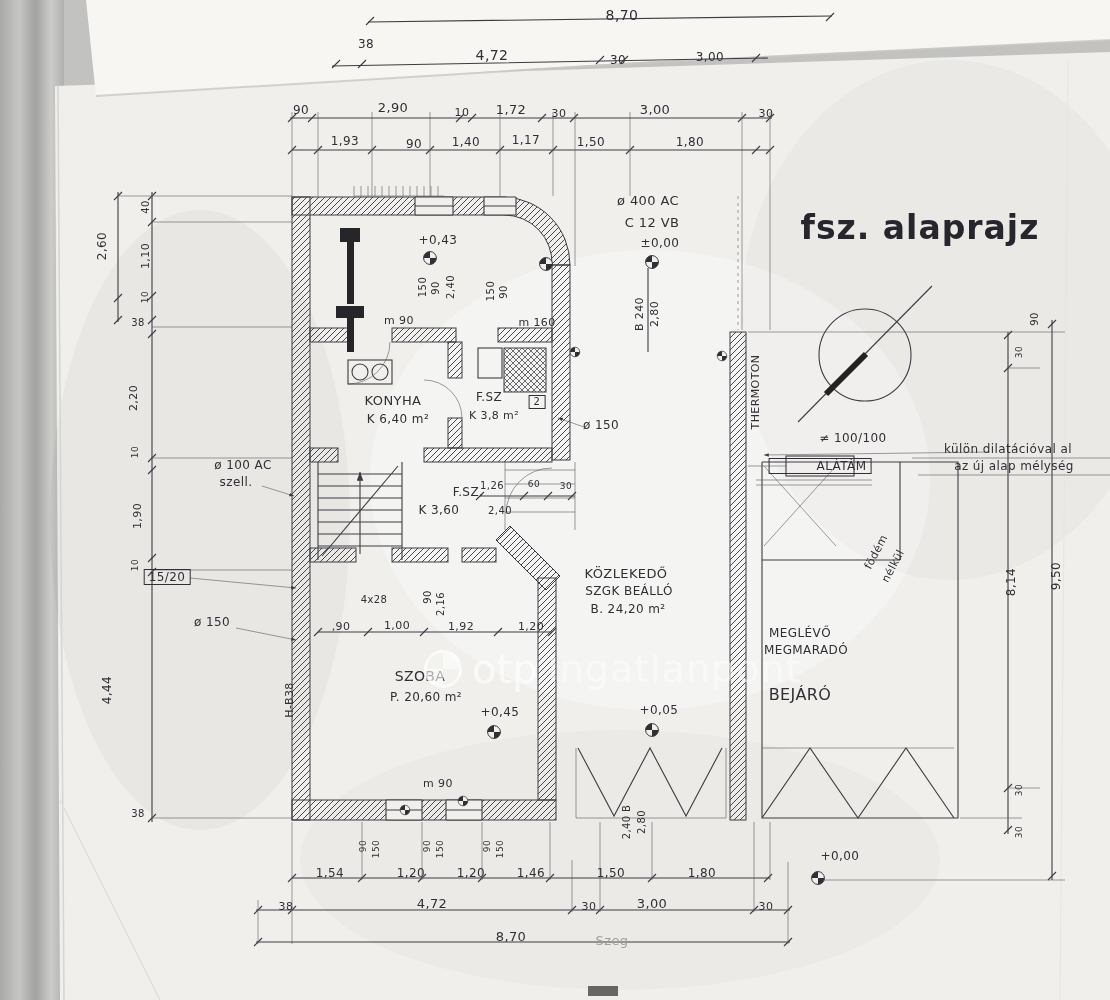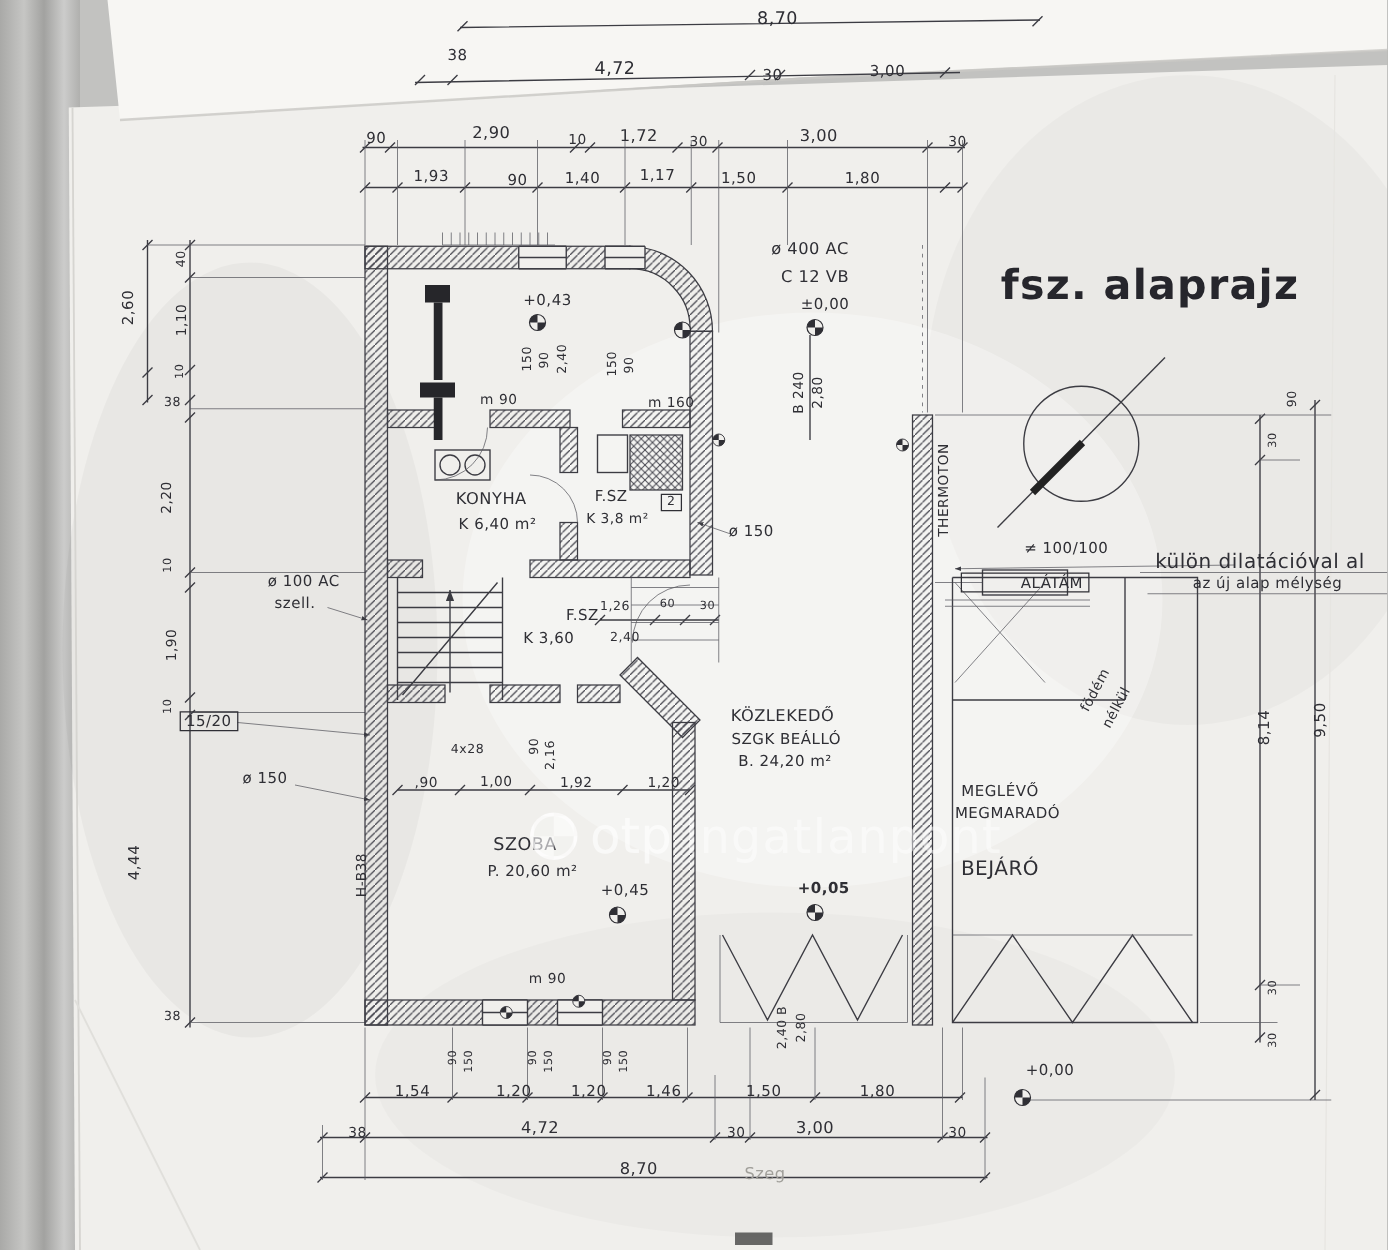--- a/index.html
+++ b/index.html
@@ -221,21 +221,21 @@
       <div class="lbl" style="left: 374px; top: 600px; font-size: 10px; transform: translate(-50%, -50%);">4x28</div>
       <div class="lbl" style="left: 428px; top: 597px; font-size: 10px; transform: translate(-50%, -50%) rotate(-90deg);">90</div>
       <div class="lbl" style="left: 441px; top: 604px; font-size: 10px; transform: translate(-50%, -50%) rotate(-90deg);">2,16</div>
       <div class="lbl" style="left: 341px; top: 626px; font-size: 11px; transform: translate(-50%, -50%);">,90</div>
       <div class="lbl" style="left: 397px; top: 625px; font-size: 11px; transform: translate(-50%, -50%); text-align: center;">1,00</div>
       <div class="lbl" style="left: 461px; top: 626px; font-size: 11px; transform: translate(-50%, -50%);">1,92</div>
       <div class="lbl" style="left: 531px; top: 626px; font-size: 11px; transform: translate(-50%, -50%);">1,20</div>
       <div class="lbl" style="left: 420px; top: 676px; font-size: 14px; transform: translate(-50%, -50%);">SZOBA</div>
       <div class="lbl" style="left: 426px; top: 697px; font-size: 12px; transform: translate(-50%, -50%);">P. 20,60 m²</div>
       <div class="lbl" style="left: 500px; top: 712px; font-size: 12px; transform: translate(-50%, -50%);">+0,45</div>
-      <div class="lbl" style="left: 659px; top: 710px; font-size: 12px; transform: translate(-50%, -50%); font-weight: bold;">+0,05</div>
+      <div class="lbl" style="left: 659px; top: 710px; font-size: 12px; transform: translate(-50%, -50%);">+0,05</div>
       <div class="lbl" style="left: 438px; top: 783px; font-size: 11px; transform: translate(-50%, -50%);">m 90</div>
       <div class="lbl" style="left: 289px; top: 700px; font-size: 11px; transform: translate(-50%, -50%) rotate(-90deg);">H-B38</div>
       <div class="lbl" style="left: 627px; top: 822px; font-size: 10px; transform: translate(-50%, -50%) rotate(-90deg);">2,40 B</div>
       <div class="lbl" style="left: 642px; top: 822px; font-size: 10px; transform: translate(-50%, -50%) rotate(-90deg);">2,80</div>
       <div class="lbl" style="left: 102px; top: 246px; font-size: 12px; transform: translate(-50%, -50%) rotate(-90deg);">2,60</div>
       <div class="lbl" style="left: 146px; top: 207px; font-size: 10px; transform: translate(-50%, -50%) rotate(-90deg);">40</div>
       <div class="lbl" style="left: 145px; top: 256px; font-size: 11px; transform: translate(-50%, -50%) rotate(-90deg);">1,10</div>
       <div class="lbl" style="left: 145px; top: 297px; font-size: 9px; transform: translate(-50%, -50%) rotate(-90deg);">10</div>
       <div class="lbl" style="left: 138px; top: 323px; font-size: 10px; transform: translate(-50%, -50%);">38</div>
       <div class="lbl" style="left: 133px; top: 398px; font-size: 11px; transform: translate(-50%, -50%) rotate(-90deg);">2,20</div>
@@ -243,21 +243,21 @@
       <div class="lbl" style="left: 137px; top: 516px; font-size: 11px; transform: translate(-50%, -50%) rotate(-90deg);">1,90</div>
       <div class="lbl" style="left: 135px; top: 565px; font-size: 9px; transform: translate(-50%, -50%) rotate(-90deg);">10</div>
       <div class="lbl box" style="left: 167px; top: 577px; font-size: 12px; transform: translate(-50%, -50%);">15/20</div>
       <div class="lbl" style="left: 212px; top: 622px; font-size: 12px; transform: translate(-50%, -50%);">ø 150</div>
       <div class="lbl" style="left: 243px; top: 465px; font-size: 12px; transform: translate(-50%, -50%);">ø 100 AC</div>
       <div class="lbl" style="left: 236px; top: 482px; font-size: 12px; transform: translate(-50%, -50%);">szell.</div>
       <div class="lbl" style="left: 107px; top: 690px; font-size: 12px; transform: translate(-50%, -50%) rotate(-90deg);">4,44</div>
       <div class="lbl" style="left: 138px; top: 814px; font-size: 10px; transform: translate(-50%, -50%);">38</div>
       <div class="lbl" style="left: 755px; top: 392px; font-size: 11px; transform: translate(-50%, -50%) rotate(-90deg);">THERMOTON</div>
       <div class="lbl" style="left: 853px; top: 438px; font-size: 12px; transform: translate(-50%, -50%);">≠ 100/100</div>
-      <div class="lbl" style="left: 1008px; top: 449px; font-size: 16px; transform: translate(-50%, -50%);">külön dilatációval al</div>
+      <div class="lbl" style="left: 1008px; top: 449px; font-size: 12px; transform: translate(-50%, -50%);">külön dilatációval al</div>
       <div class="lbl" style="left: 1014px; top: 466px; font-size: 12px; transform: translate(-50%, -50%);">az új alap mélység</div>
       <div class="lbl box" style="left: 820px; top: 466px; font-size: 12px; transform: translate(-50%, -50%); padding-left: 47px;">ALÁTÁM</div>
       <div class="lbl" style="left: 876px; top: 552px; font-size: 11px; transform: translate(-50%, -50%) rotate(-62deg);">födém</div>
       <div class="lbl" style="left: 893px; top: 566px; font-size: 11px; transform: translate(-50%, -50%) rotate(-62deg);">nélkül</div>
       <div class="lbl" style="left: 800px; top: 633px; font-size: 12px; transform: translate(-50%, -50%);">MEGLÉVŐ</div>
       <div class="lbl" style="left: 806px; top: 650px; font-size: 12px; transform: translate(-50%, -50%);">MEGMARADÓ</div>
       <div class="lbl" style="left: 800px; top: 667px; font-size: 16px; transform: translate(-50%, -50%); margin-top: 28px;">BEJÁRÓ</div>
       <div class="lbl" style="left: 840px; top: 856px; font-size: 12px; transform: translate(-50%, -50%);">+0,00</div>
       <div class="lbl" style="left: 1035px; top: 319px; font-size: 10px; transform: translate(-50%, -50%) rotate(-90deg);">90</div>
       <div class="lbl" style="left: 1019px; top: 352px; font-size: 9px; transform: translate(-50%, -50%) rotate(-90deg);">30</div>

